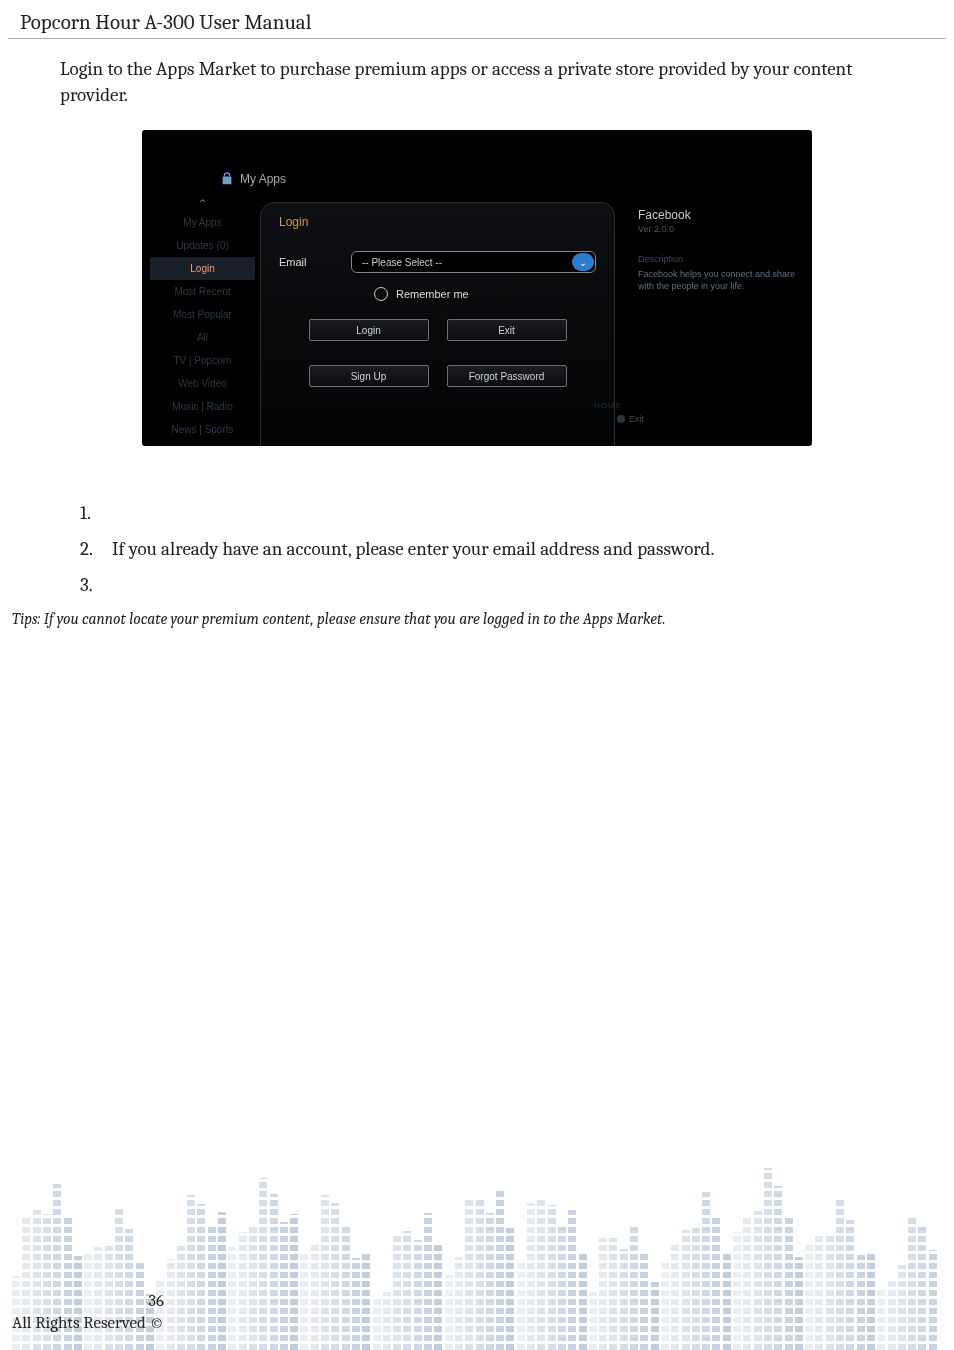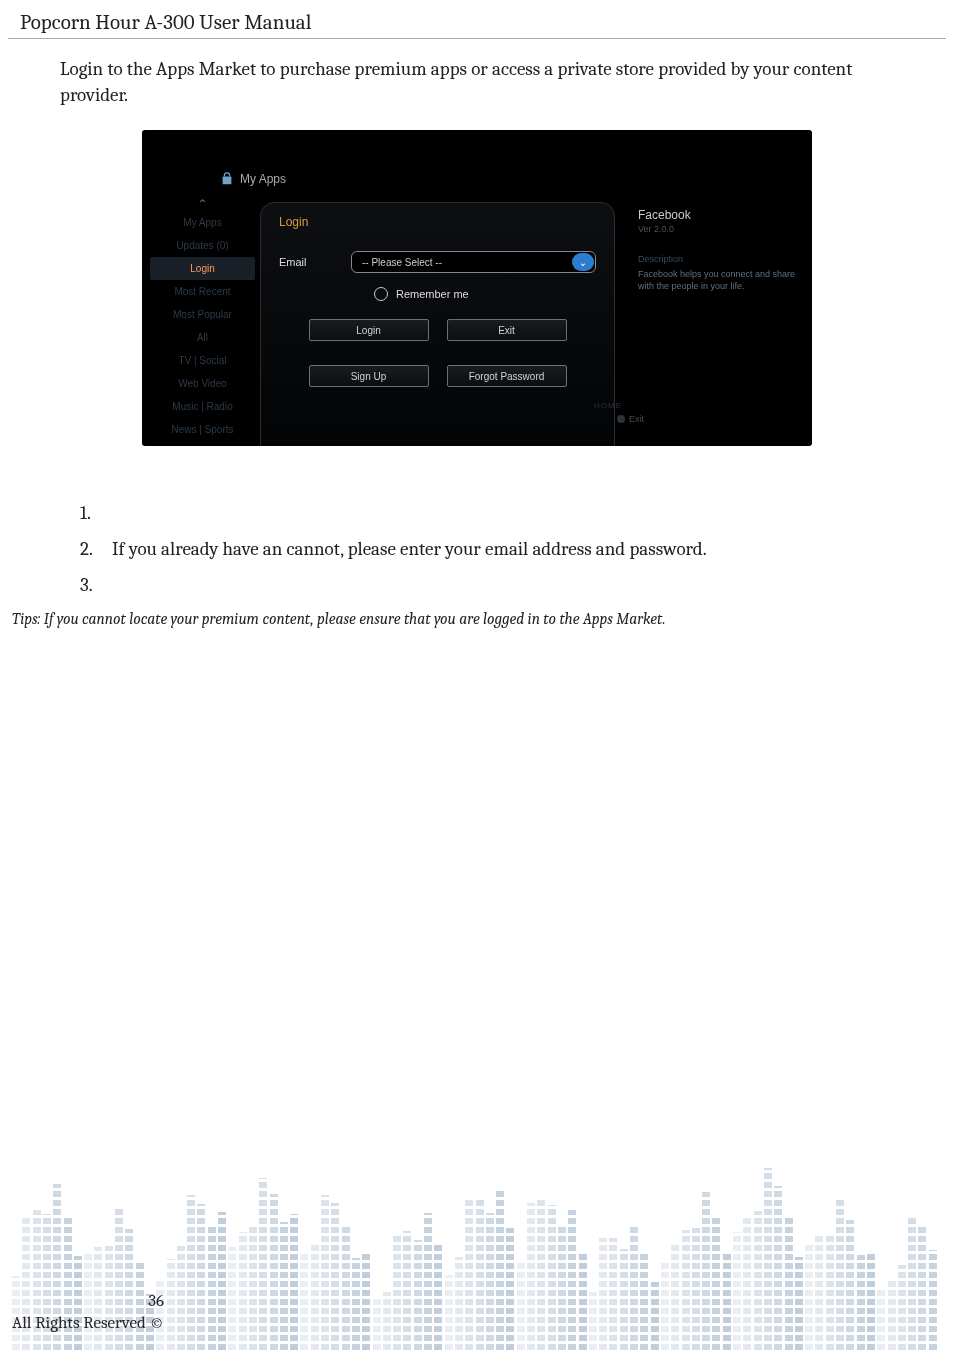--- a/index.html
+++ b/index.html
@@ -295,21 +295,21 @@
       </div>
 
       <div class="ss-sidebar">
         <div class="chev">⌃</div>
         <div class="item dim">My Apps</div>
         <div class="item dim">Updates (0)</div>
         <div class="item selected">Login</div>
         <div class="item dim">Most Recent</div>
         <div class="item dim">Most Popular</div>
         <div class="item dim">All</div>
-        <div class="item dim">TV | Social</div>
+        <div class="item dim">TV | Popcorn</div>
         <div class="item dim">Web Video</div>
         <div class="item dim">Music | Radio</div>
         <div class="item dim">News | Sports</div>
         <div class="item dim">Social | Photos</div>
         <div class="chev">⌄</div>
       </div>
 
       <div class="ss-card">
         <div class="ss-card-title">Login</div>
 
@@ -353,21 +353,21 @@
 
     </div>
   </div>
 
   <div class="steps">
     <div class="step">
       <span class="num">1.</span>
     </div>
     <div class="step">
       <span class="num">2.</span>
-      <span>If you already have an cannot, please enter your email address and password.</span>
+      <span>If you already have an account, please enter your email address and password.</span>
     </div>
     <div class="step">
       <span class="num">3.</span>
     </div>
   </div>
 
   <div class="tips">Tips: If you cannot locate your premium content, please ensure that you are logged in to the Apps Market.</div>
 
   <div class="footer-art">
     <div class="eq" id="eq">

